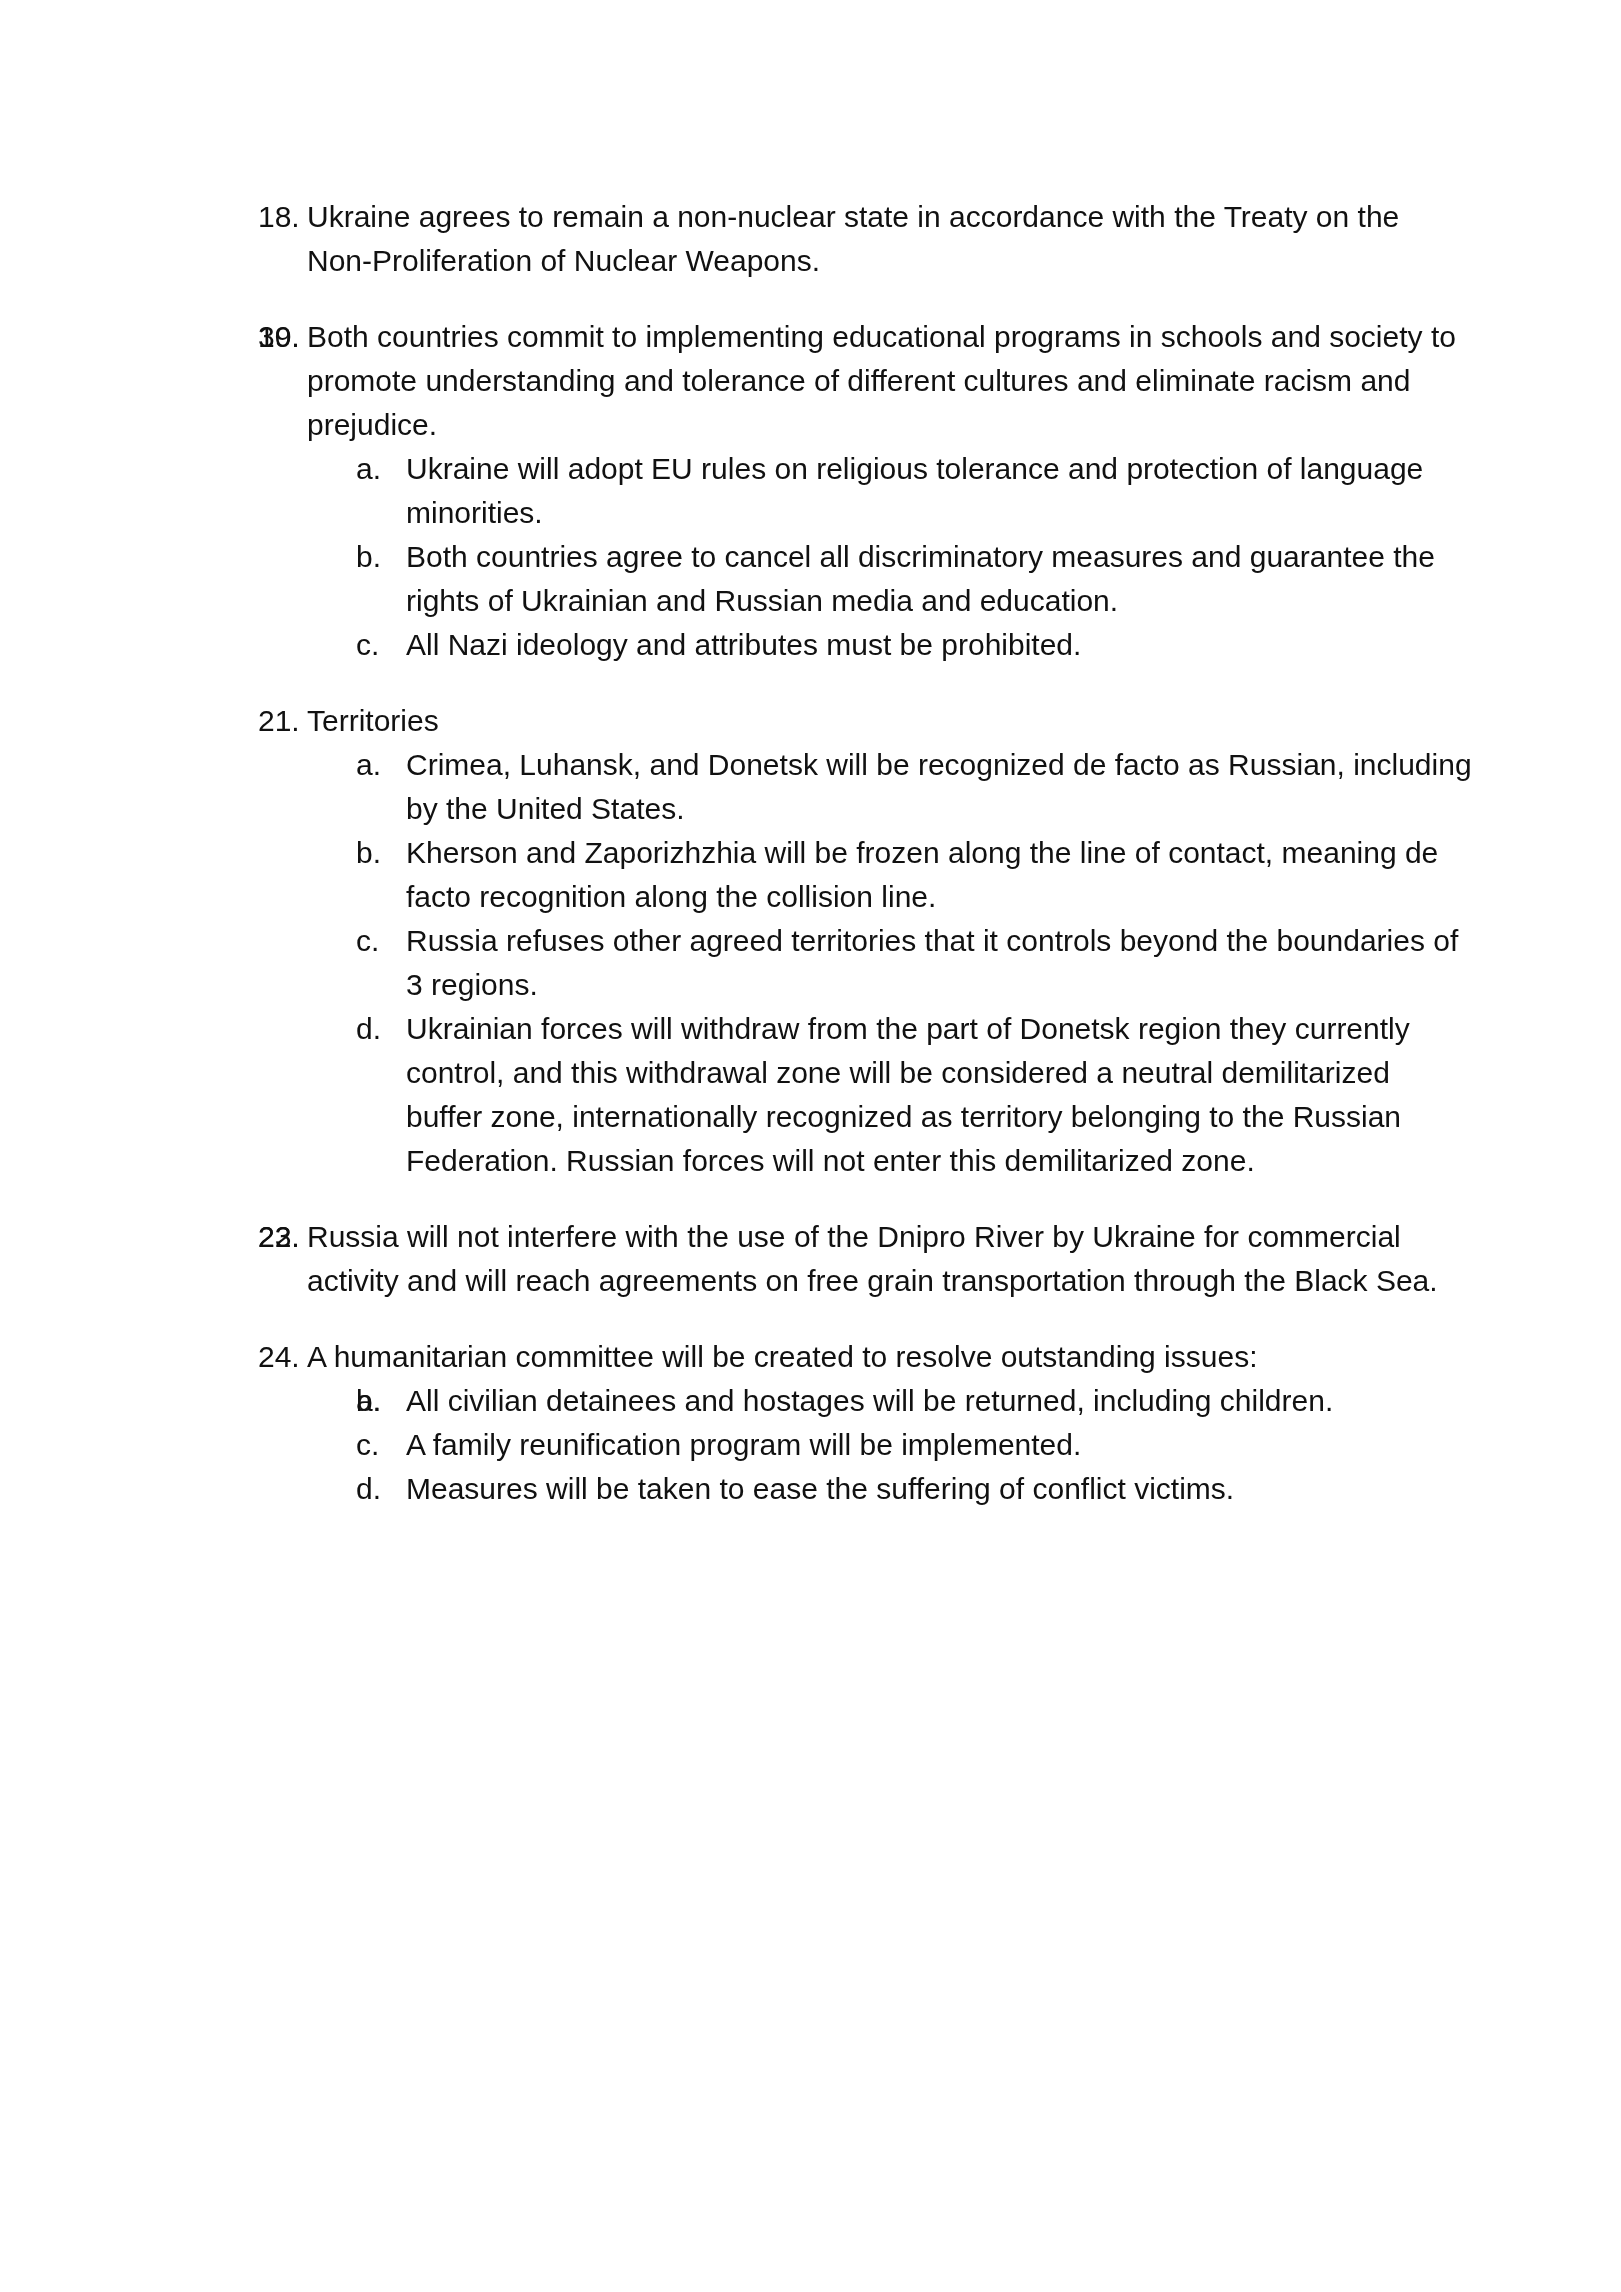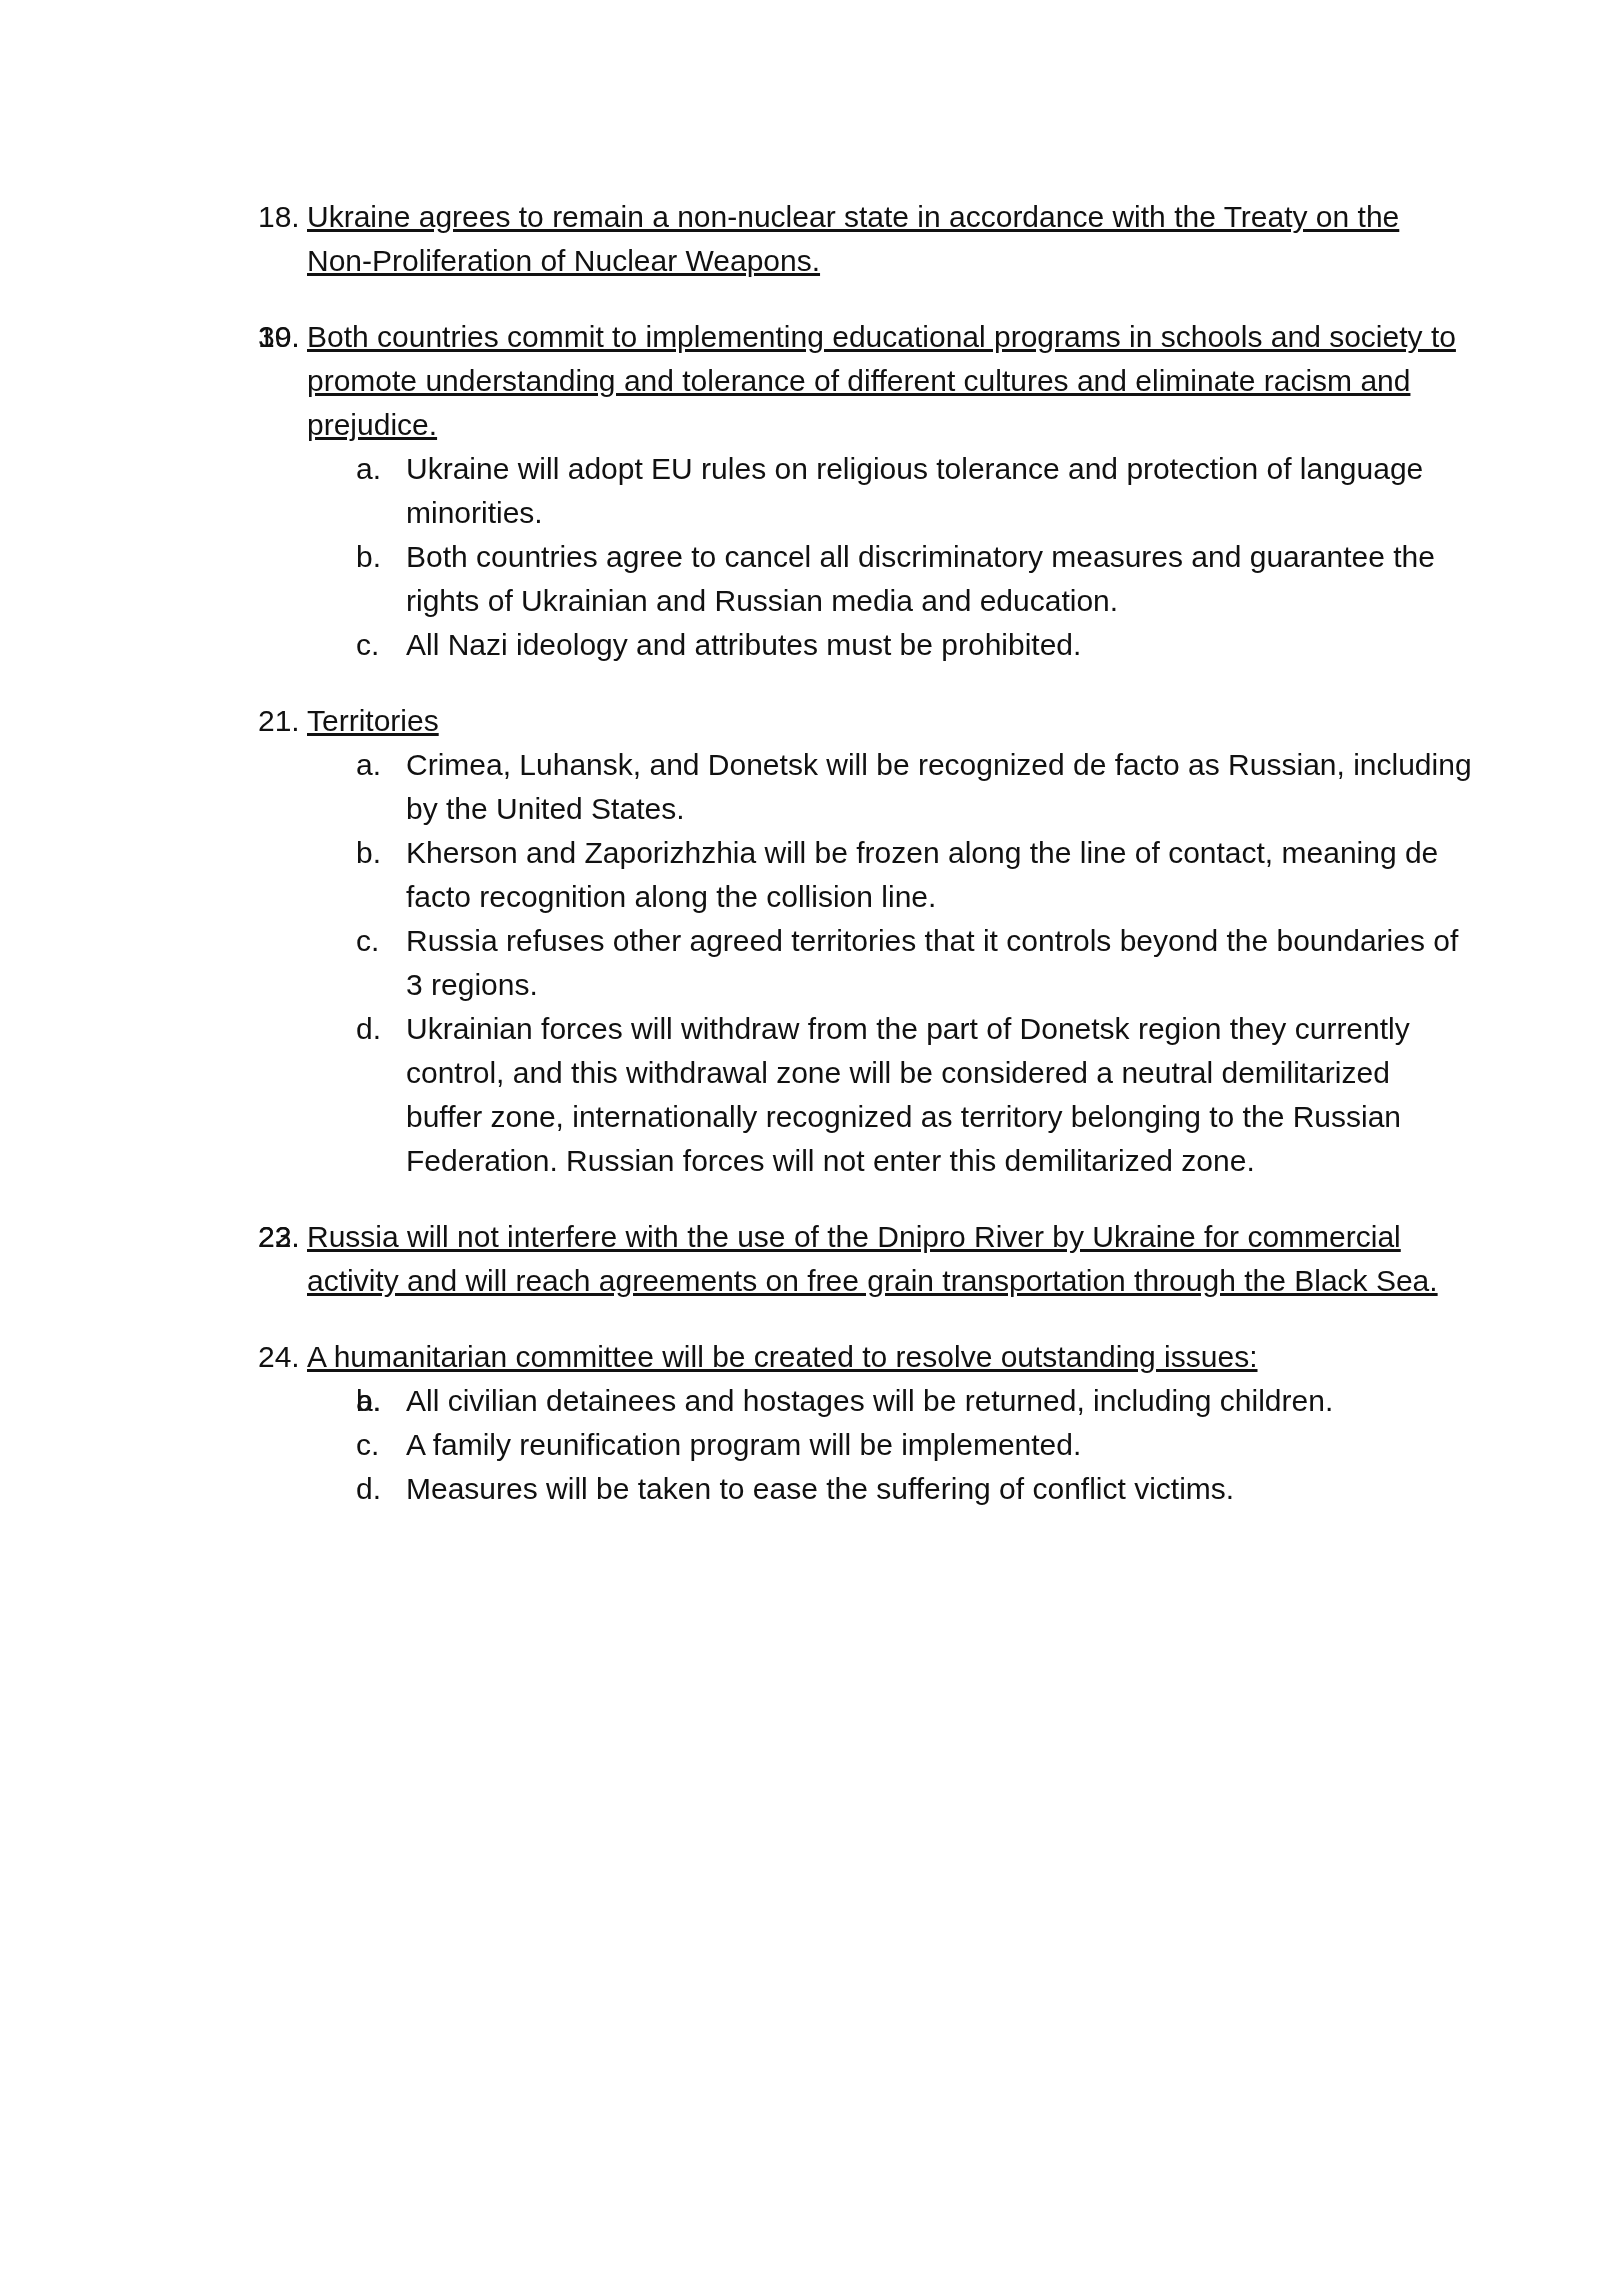--- a/index.html
+++ b/index.html
@@ -2,21 +2,21 @@
 <html style="font-size:14.3px"><head>
 <meta charset="utf-8">
 <style>
   html,body{margin:0;padding:0;background:#ffffff;}
   body{width:1622px;height:2293px;position:relative;overflow:hidden;
        font-family:"Liberation Sans",sans-serif;color:#111111;}
   .page{position:absolute;left:11px;top:195px;width:1622px;}
   .item{position:relative;font-size:30px;line-height:44px;}
   .item + .item{margin-top:32px;}
   .num{position:absolute;left:247px;top:0;}
-  .txt{margin-left:296px;width:1164px;text-decoration:underline;}
+  .txt{margin-left:296px;width:1164px;}
   .sub{list-style:none;margin:0;padding:0;}
   .sub li{position:relative;}
   .sub .lt{position:absolute;left:345px;top:0;}
   .sub .st{margin-left:395px;width:1066px;}
 </style>
 </head>
 <body>
 
 <div class="page">
   <div class="item">

